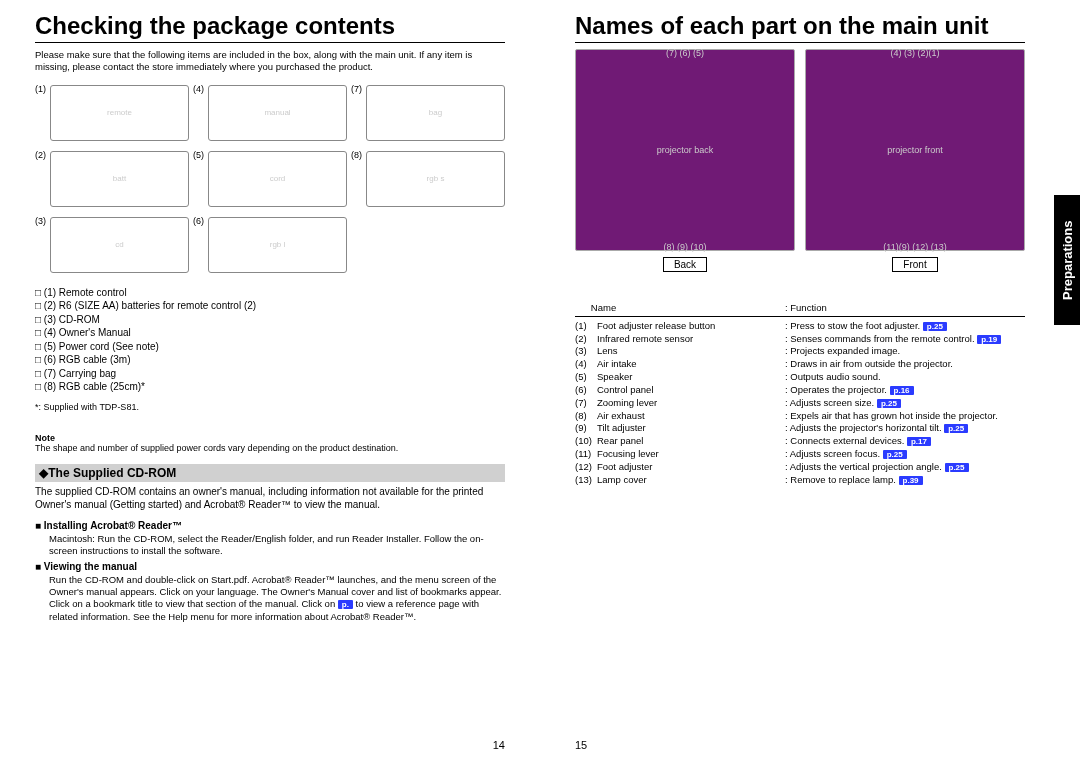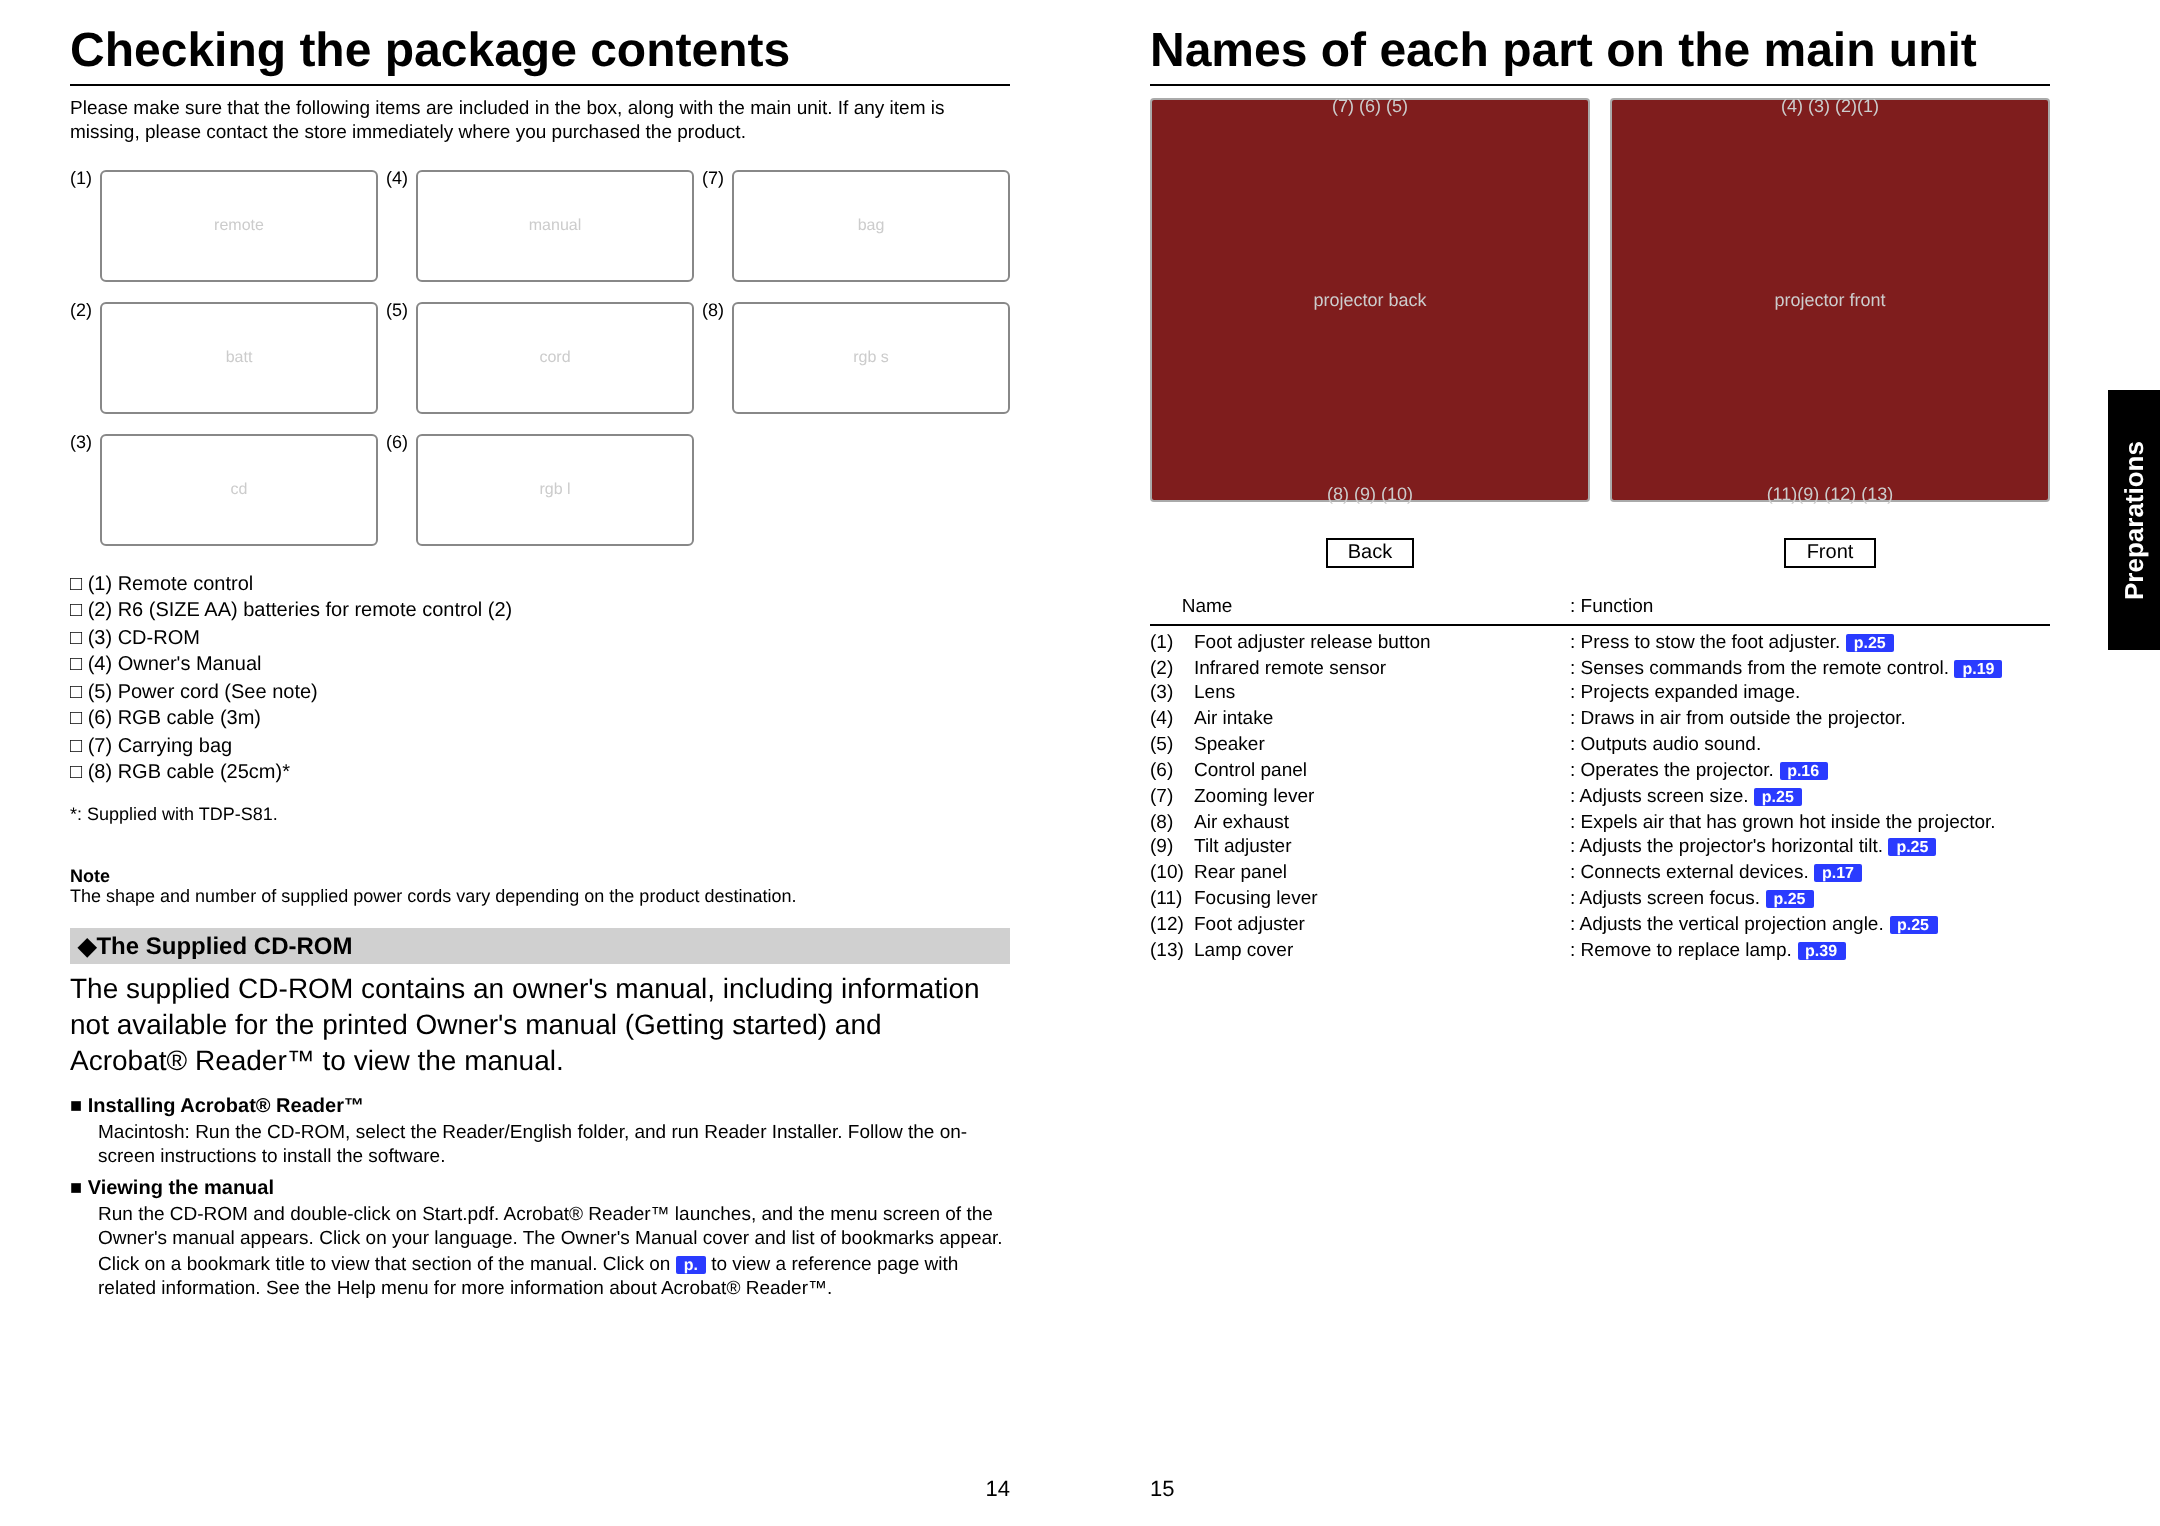--- a/index.html
+++ b/index.html
@@ -11,34 +11,34 @@
 .intro{font-size:9.5px;line-height:1.3;margin-bottom:8px}
 .pkg-grid{display:grid;grid-template-columns:1fr 1fr 1fr;gap:4px 4px;margin-bottom:10px}
 .pkg-cell{border:none;height:62px;display:flex;align-items:center;gap:4px}
 .pkg-cell .num{font-size:9px;align-self:flex-start;margin-top:2px}
 .fake-img{flex:1;height:54px;border:1px solid #888;border-radius:3px;display:flex;align-items:center;justify-content:center;color:#ccc;font-size:8px}
 .item-list{font-size:10px;line-height:1.35;margin-bottom:8px}
 .item-list div::before{content:"\25A1\00A0"}
 .note-h{font-size:9px;font-weight:bold;margin-top:20px}
 .note-t{font-size:9px;line-height:1.25;margin-bottom:10px}
 .sec-bar{background:#d0d0d0;padding:2px 4px;font-size:12px;font-weight:bold}
-.sec-body{font-size:14px;line-height:1.28;margin:4px 4px 8px 0}
+.sec-body{font-size:10px;line-height:1.28;margin:4px 4px 8px 0}
 .sub-h{font-size:10px;font-weight:bold;margin:4px 0 2px 0}
 .sub-h::before{content:"\25A0\00A0"}
 .sub-body{font-size:9.5px;line-height:1.28;margin-left:14px}
 .pref{font-weight:bold;color:#fff;background:#2a3bff;padding:0 4px;border-radius:1px;font-size:8px}
 .pagenum{position:absolute;bottom:12px;font-size:11px}
 .pagenum.l{right:35px}.pagenum.r{left:35px}
 .sidebar{position:absolute;right:0;top:195px;width:26px;height:130px;background:#000;color:#fff;writing-mode:vertical-rl;text-align:center;font-size:13px;font-weight:bold;display:flex;align-items:center;justify-content:center;transform:rotate(180deg)}
 .parts-diagrams{display:flex;gap:10px;margin-top:4px}
 .dview{flex:1;text-align:center}
-.dview .canvas{height:200px;border:1px solid #aaa;border-radius:2px;margin-bottom:14px;position:relative;background:#7f1d1d;display:flex;align-items:center;justify-content:center;color:#ccc;font-size:9px}
+.dview .canvas{height:200px;border:1px solid #aaa;border-radius:2px;margin-bottom:2px;position:relative;background:#701a75;display:flex;align-items:center;justify-content:center;color:#ccc;font-size:9px}
 .callouts{position:absolute;font-size:9px}
 .dview .label{border:1px solid #000;display:inline-block;padding:1px 10px;font-size:10px;margin-top:4px}
-.parts-table{margin-top:14px;font-size:9.5px;line-height:1.35}
+.parts-table{margin-top:30px;font-size:9.5px;line-height:1.35}
 .parts-header{display:flex;border-bottom:0.5px solid #000;padding-bottom:1px;margin-bottom:3px}
 .col-n{width:210px}.col-f{flex:1}
 .parts-row{display:flex}
 .parts-row .idx{width:22px}
 .parts-row .nm{width:188px}
 .parts-row .fn{flex:1}
 .colon::before{content:": "}
 .topnums{position:absolute;top:-2px;width:100%;display:flex;justify-content:space-around;font-size:9px}
 .botnums{position:absolute;bottom:-2px;width:100%;display:flex;justify-content:space-around;font-size:9px}
 </style>

